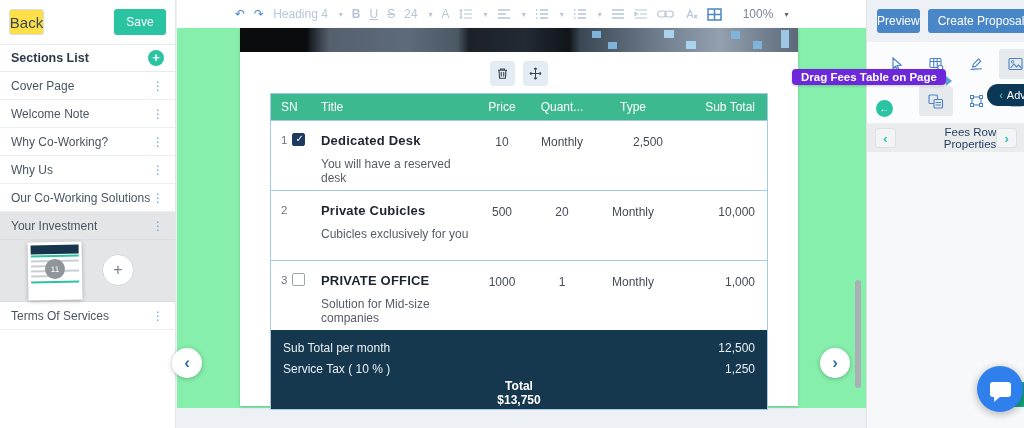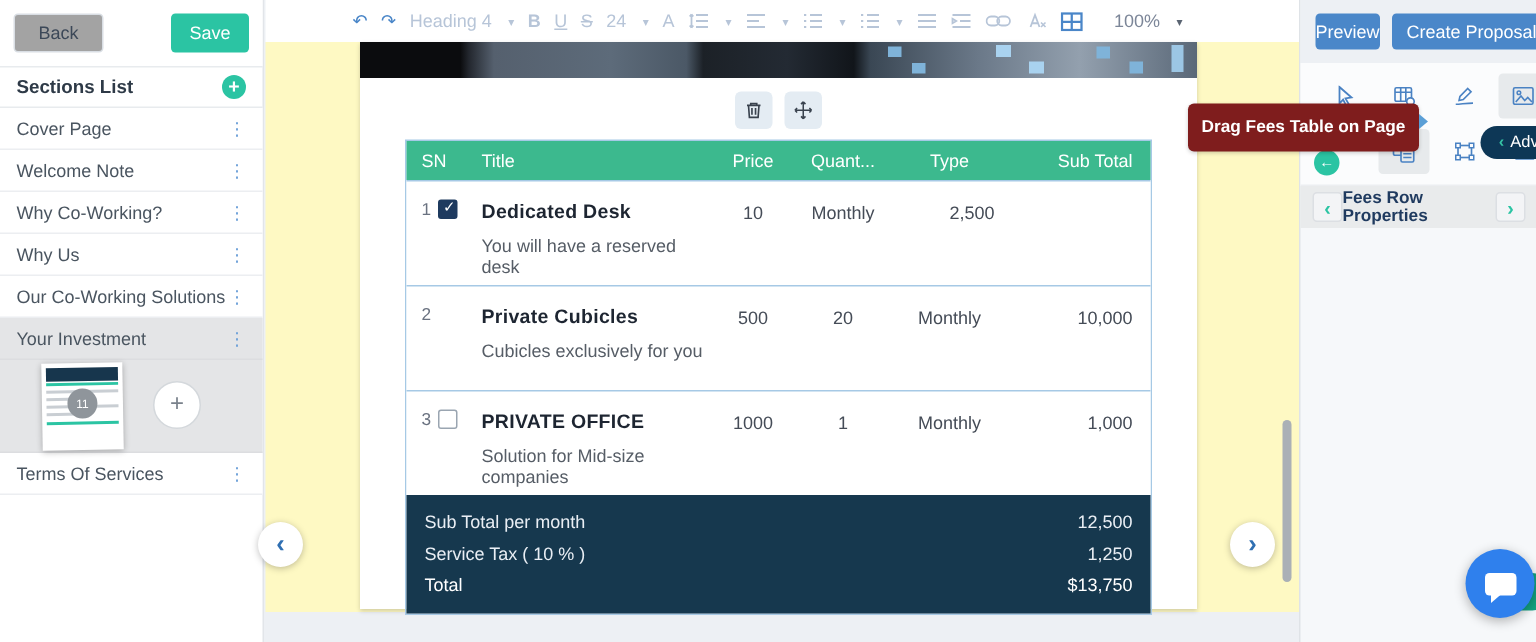--- a/index.html
+++ b/index.html
@@ -3,21 +3,21 @@
 <meta charset="utf-8">
 <style>
   * { margin:0; padding:0; box-sizing:border-box; }
   html,body { width:1024px; height:428px; overflow:hidden; background:#edf0f4;
     font-family:"Liberation Sans","DejaVu Sans",sans-serif; }
   .app { position:relative; width:1024px; height:428px; overflow:hidden; background:#edf0f4; }
 
   
   .sidebar { position:absolute; left:0; top:0; width:176px; height:428px; background:#fff; border-right:1px solid #e2e5e9; }
   .sb-top { height:44px; display:flex; align-items:center; justify-content:space-between; padding:0 9px; background:#fff; }
-  .btn-back { width:60px; height:26px; background:#a3a3a3; border:1px solid #d9dee4; border-radius:3px; font-size:12px; color:#3c4858; display:flex; align-items:center; justify-content:center; cursor:pointer; }
+  .btn-back { width:35px; height:26px; background:#fde047; border:1px solid #d9dee4; border-radius:3px; font-size:15px; color:#3c4858; display:flex; align-items:center; justify-content:center; cursor:pointer; }
   .btn-save { width:52px; height:26px; background:#2bc4a3; border:none; border-radius:3px; font-size:12px; color:#fff; display:flex; align-items:center; justify-content:center; cursor:pointer; }
   .sb-sections { height:28px; display:flex; align-items:center; justify-content:space-between; padding:0 11px; border-top:1px solid #e8ebee; border-bottom:1px solid #e8ebee; }
   .sb-sections .ttl { font-size:12.5px; color:#2e3a47; font-weight:bold; }
   .plus-circle { width:16px; height:16px; border-radius:50%; background:#2bc4a3; color:#fff; font-size:13px; line-height:15px; text-align:center; font-weight:bold; cursor:pointer; }
   .sb-item { height:28px; display:flex; align-items:center; justify-content:space-between; padding:0 11px; border-bottom:1px solid #eceef1; background:#fff; cursor:pointer; }
   .sb-item .lbl { font-size:12px; color:#4a5560; }
   .dots { color:#6b9fd8; font-size:12px; letter-spacing:0; cursor:pointer; }
   .sb-selected { background:#e4e5e7; border-bottom:1px solid #dcdde0;gap:28px; }
   .sb-thumb-area { position:relative; height:62px; background:#e4e5e7; border-bottom:1px solid #dcdde0; }
   .thumb { position:absolute; left:28px; top:2px; width:54px; height:58px; background:#fff; box-shadow:0 1px 4px rgba(0,0,0,.28); padding:3px; transform:rotate(-1deg); }
@@ -36,21 +36,21 @@
   .ti.active { color:#4a86c8; }
   .ti.bold { font-weight:bold; }
   .ti.und { text-decoration:underline; }
   .ti.strk { text-decoration:line-through; }
   .caret { font-size:8px; color:#b7c5d8; margin-left:2px; cursor:pointer; }
   .caret.dark { color:#5a6472; }
   .zoom-lbl { color:#7c8698; font-size:12px;margin-left:12px; }
   .ti svg { display:block; }
 
   
-  .canvas { position:absolute; left:0; top:28px; width:689px; height:380px; background:#fef9c3; }
+  .canvas { position:absolute; left:0; top:28px; width:689px; height:380px; background:#86efac; }
   .page { position:absolute; left:63px; top:0; width:558px; height:378px; background:#fff; box-shadow:0 1px 3px rgba(0,0,0,.18); }
   .photo { height:24px; width:100%; position:relative; overflow:hidden;
     background:linear-gradient(90deg,#0b0c0e 0%,#0b0c0e 12%,#23272e 13%,#55606e 16%,#5d6b7a 30%,#4b5866 39%,#1c2127 41%,#232a33 51%,#11151a 59%,#3a4754 61%,#6b7989 74%,#93a0ae 86%,#5a6878 100%); }
   .win { position:absolute; background:#7fb3d9; }
   .actions { display:flex; justify-content:center; gap:8px; margin-top:9px; height:25px; }
   .act-btn { width:25px; height:25px; background:#e4ecf3; border-radius:4px; display:flex; align-items:center; justify-content:center; cursor:pointer; }
 
   .ftable { margin:7px 30px 0 30px; border:1px solid #a6c9e5; }
   .grid6 { display:grid; grid-template-columns:50px 1fr 62px 58px 84px 92px; }
   .fhead { background:#3cb98e; color:#fff; height:26px; align-items:center; font-size:12px; }
@@ -64,21 +64,21 @@
   .cb { width:13px; height:13px; border:1px solid #9aa5b1; border-radius:2px; background:#fff; position:relative; margin-top:-1px; cursor:pointer; }
   .cb.checked { background:#1e3a5f; border-color:#1e3a5f; }
   .cb.checked::after { content:"✓"; position:absolute; left:2px; top:-1px; color:#fff; font-size:10px; }
   .c-title { padding-top:12px; }
   .row-t { font-weight:bold; font-size:13px; color:#1d2531; letter-spacing:.2px; }
   .row-d { margin-top:9px; font-size:12px; color:#565d66; }
   .c-num { padding-top:14px; text-align:center; font-size:12px; color:#454c57; }
   .c-sub { padding:14px 12px 0 0; text-align:right; font-size:12px; color:#454c57; }
   .ffoot { background:#16384e; padding:7px 0 9px 0; }
   .fline { display:flex; justify-content:space-between; align-items:center; height:21px; padding:0 12px; font-size:12px; color:#e9eef4; }
-  .fline.total { font-weight:normal; color:#fff; }
+  .fline.total { font-weight:bold; color:#fff;flex-direction:column; }
 
   .nav-circle { position:absolute; width:30px; height:30px; border-radius:50%; background:#fff; box-shadow:0 1px 5px rgba(0,0,0,.25); display:flex; align-items:center; justify-content:center; color:#2f6fb2; font-size:17px; font-weight:bold; cursor:pointer; }
   .nav-left { left:-5px; top:320px; }
   .nav-right { left:643px; top:320px; }
   .vscroll { position:absolute; left:678px; top:252px; width:6px; height:108px; background:#aab0b6; border-radius:3px; cursor:grab; }
 
   
   .rpanel { position:absolute; left:866px; top:0; width:158px; height:428px; background:#f6f8fa; border-left:1px solid #dfe3e7; }
   .rp-top { height:42px; background:#edf0f4; display:flex; align-items:center; padding:0 0 0 10px; overflow:hidden; }
   .btn-blue { height:24px; background:#4a87c9; color:#fff; border:none; border-radius:3px; font-size:12px; display:flex; align-items:center; justify-content:center; cursor:pointer; white-space:nowrap; }
@@ -86,24 +86,24 @@
   .btn-create { margin-left:8px; padding:0 10px; }
   .rp-tools { position:relative; background:#fbfcfd; height:82px; border-bottom:1px solid #eceef1; }
   .tool { position:absolute; width:30px; height:28px; display:flex; align-items:center; justify-content:center; cursor:pointer; }
   .tool.boxed { background:#e7eaec; border-radius:3px; width:34px; height:30px; }
   .tool svg { display:block; }
   .adv-pill { position:absolute; right:-26px; top:84px; height:22px; background:#0d3756; border-radius:11px; color:#fff; font-size:11px; display:flex; align-items:center; padding:0 12px; gap:4px; z-index:3; cursor:pointer; }
   .adv-pill .lft { color:#35c3a4; font-weight:bold; }
   .back-circle { position:absolute; left:9px; top:100px; width:17px; height:17px; border-radius:50%; background:#2bc4a3; color:#fff; font-size:10px; display:flex; align-items:center; justify-content:center; cursor:pointer; }
   .rp-props { position:absolute; left:0; top:124px; width:158px; height:28px; background:#e9ebec; display:flex; align-items:center; justify-content:space-between; padding:0 8px; }
   .chev-box { width:22px; height:20px; background:#f3f4f6; border:1px solid #dcdfe3; border-radius:3px; color:#2bc4a3; font-weight:bold; font-size:13px; display:flex; align-items:center; justify-content:center; cursor:pointer; }
-  .props-ttl { font-size:11.5px; font-weight:bold; color:#1f3a5f; }
-
-  
-  .tooltip { position:absolute; left:792px; top:69px; height:32px; background:#7f1d1d; border-radius:4px; color:#fff; font-size:11.5px; font-weight:bold; display:flex; align-items:center; padding:0 9px; z-index:5; box-shadow:0 1px 3px rgba(0,0,0,.2); }
+  .props-ttl { font-size:11.5px; font-weight:normal; color:#1f3a5f;text-align:right; }
+
+  
+  .tooltip { position:absolute; left:792px; top:69px; height:16px; background:#6d28d9; border-radius:4px; color:#fff; font-size:11.5px; font-weight:bold; display:flex; align-items:center; padding:0 9px; z-index:5; box-shadow:0 1px 3px rgba(0,0,0,.2); }
   .tooltip::after { content:""; position:absolute; right:-6px; top:7px; border-left:6px solid #5b9fd6; border-top:5px solid transparent; border-bottom:5px solid transparent; }
 
   
   .help-pill { position:absolute; left:988px; top:382px; width:46px; height:25px; border-radius:13px; background:#13a482; color:#fff; font-size:11.5px; font-weight:bold; display:flex; align-items:center; padding-left:9px; gap:4px; z-index:6; cursor:pointer; }
   .chat { position:absolute; left:977px; top:366px; width:46px; height:46px; border-radius:50%; background:#2f80ed; box-shadow:0 2px 8px rgba(0,0,0,.3); z-index:7; display:flex; align-items:center; justify-content:center; cursor:pointer; }
   .chat-bubble { position:relative; width:21px; height:15px; background:#fff; border-radius:3px; }
   .chat-bubble::after { content:""; position:absolute; left:4px; bottom:-5px; border-top:6px solid #fff; border-right:7px solid transparent; }
 </style>
 </head>
 <body>

